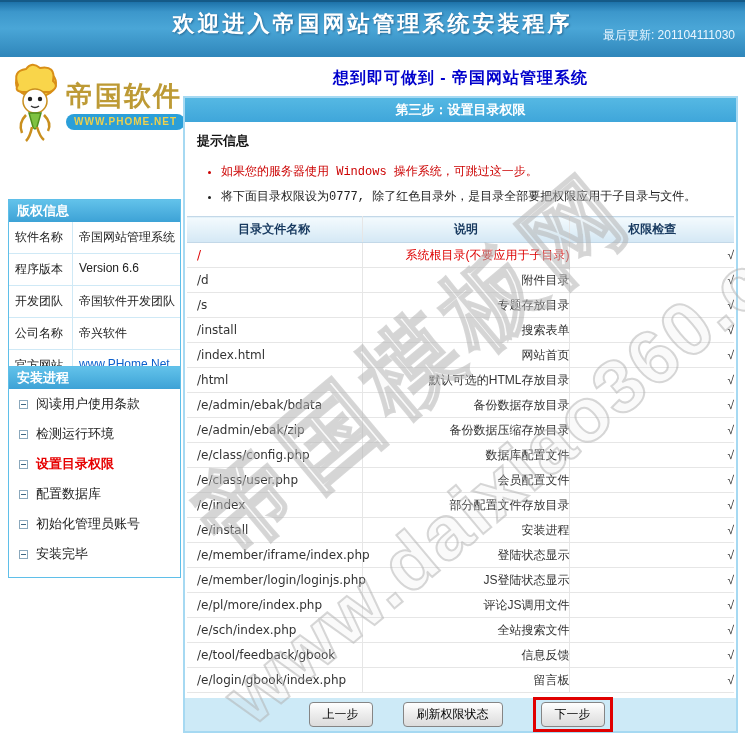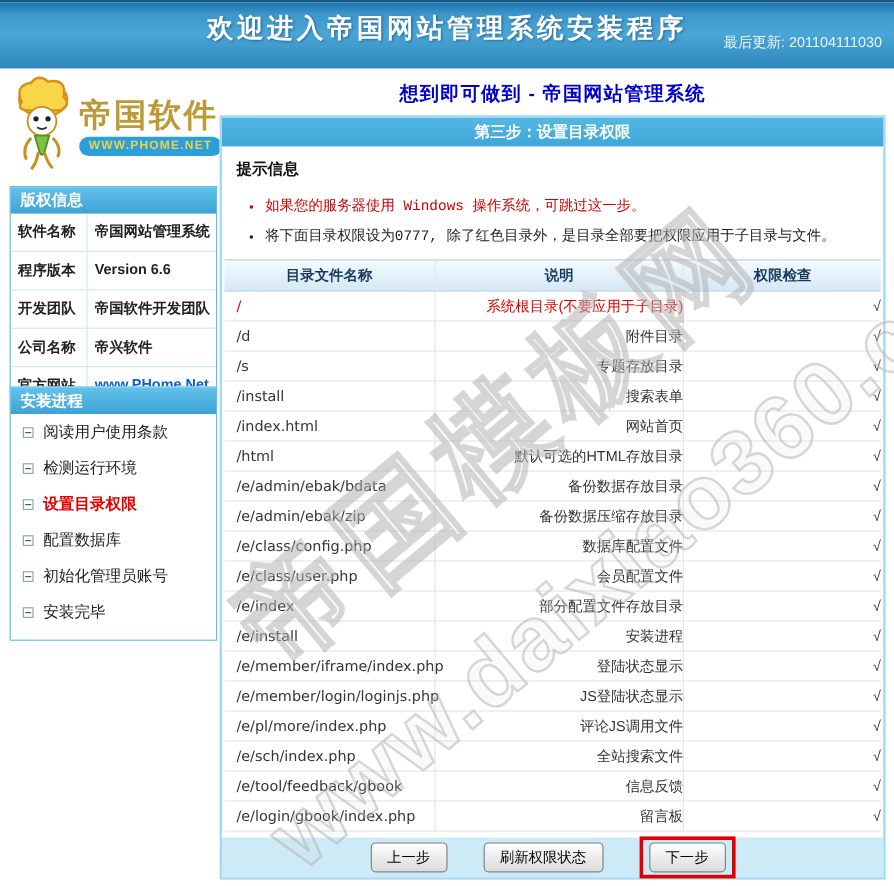--- a/index.html
+++ b/index.html
@@ -28,27 +28,27 @@
   }
   
   .logo { position:absolute; left:6px; top:61px; width:174px; height:88px; display:flex; align-items:center; }
   .logo-text { margin-left:2px; }
   .brand { font-size:27px; font-weight:bold; color:#bd9a35; letter-spacing:2px; line-height:30px; }
   .site-pill {
     display:inline-block; margin-top:2px; background:#2b9fd9; border-radius:9px;
     color:#ecd04e; font-weight:bold; font-size:10px; letter-spacing:1px; padding:2px 8px 3px;
   }
   
-  .panel { position:absolute; left:8px; width:173px; background:#fff; border:1px solid #5fbfe9; }
+  .panel { position:absolute; left:8px; width:173px; background:#fff; border:1px solid #5fbfe9;margin-top:44px; }
   .panel-header {
     height:22px; line-height:22px; padding-left:8px;
     background:linear-gradient(180deg,#62c2ea,#3da2d6); color:#fff; font-weight:bold; font-size:13px;
   }
   .copyright-panel { top:155px; }
-  .cr-row { display:flex; border-top:1px solid #cfe9f6; font-size:12px;font-weight:bold; }
+  .cr-row { display:flex; border-top:1px solid #cfe9f6; font-size:12px; }
   .cr-row:first-of-type { border-top:none; }
   .cr-label { width:64px; padding:7px 4px 7px 6px; color:#222; flex:none; border-right:1px solid #cfe9f6; }
   .cr-value { padding:7px 2px 7px 6px; color:#222; }
   .cr-value.link { color:#0b5ecb; }
   .progress-panel { top:322px; padding-bottom:8px; }
   .progress-item { display:flex; align-items:center; height:30px; padding-left:10px; font-size:13px; color:#222; }
   .progress-item.active { color:#e60000; font-weight:bold; }
   .minus-box { width:9px; height:9px; border:1px solid #8aa8bc; background:#fff; position:relative; margin-right:8px; flex:none; }
   .minus-box::after { content:""; position:absolute; left:1px; right:1px; top:3px; height:1px; background:#3e6782; }
   

